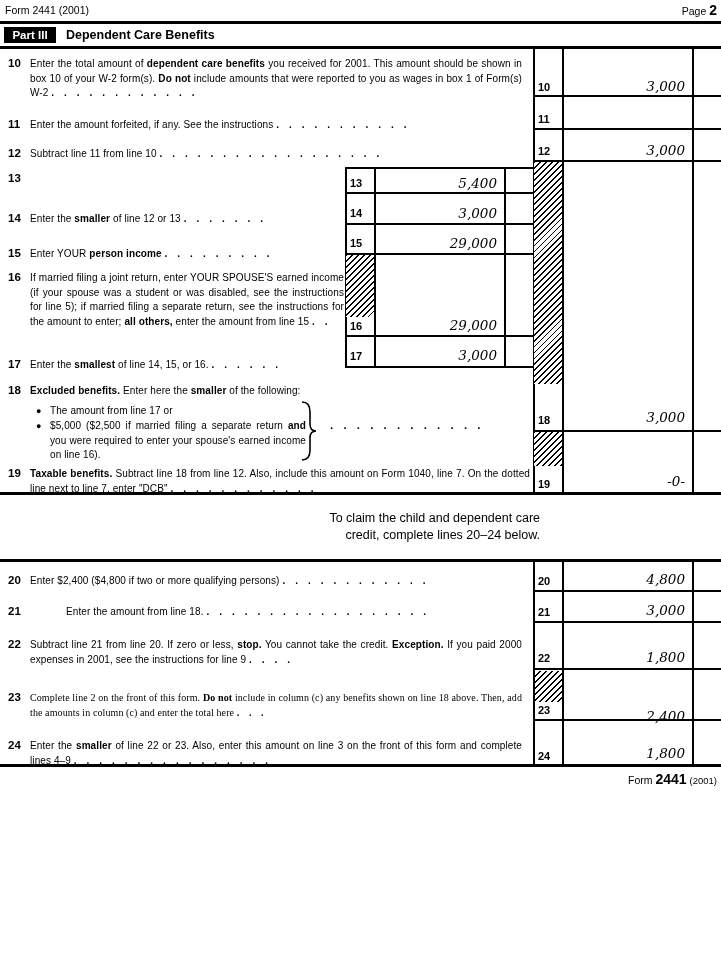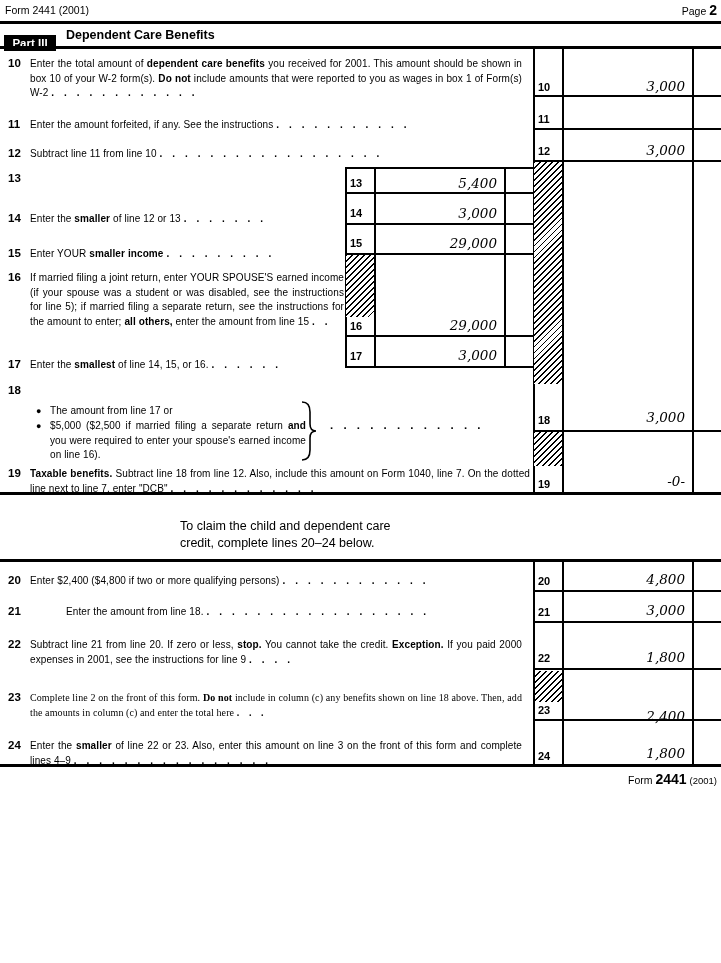--- a/index.html
+++ b/index.html
@@ -14,41 +14,41 @@
   .just{text-align:justify;}
   .cellnum{position:absolute;font-weight:bold;font-size:11px;}
   .val{position:absolute;font-family:"DejaVu Serif",serif;font-style:italic;
        font-size:13.5px;text-align:right;}
   .dots{font-weight:bold;word-spacing:7px;white-space:nowrap;}
   .dotsabs{position:absolute;font-size:11.5px;}
   .hatch{position:absolute;background:repeating-linear-gradient(135deg,#000 0 1.3px,#fff 1.3px 4.2px);}
   .badge{position:absolute;background:#000;color:#fff;font-weight:bold;font-size:11.5px;
          text-align:center;line-height:16px;}
   .parttitle{position:absolute;font-weight:bold;font-size:12.5px;}
-  .interlude{position:absolute;text-align:left;font-size:12.5px;line-height:16.5px;margin-top:8px;}
+  .interlude{position:absolute;text-align:right;font-size:12.5px;line-height:16.5px;}
   .bullet{position:absolute;font-size:9px;}
   .footer{position:absolute;text-align:right;font-size:10.5px;}
   .footer b{font-size:14px;}
   .footer .yr{font-size:9.5px;}
   .pagehead{position:absolute;text-align:right;font-size:10.5px;}
   .pagehead b{font-size:14px;}
 </style>
 </head>
 <body>
 
 <div class="page">
 
   <div class="small" style="position:absolute;left:5px;top:4px;">Form 2441 (2001)</div>
   <div class="pagehead" style="left:600px;top:2px;width:117px;">
     <span>Page</span>
     <b>2</b>
   </div>
   <div class="thick" style="left:0;top:21px;width:721px;"></div>
 
-  <div class="badge" style="left:4px;top:27px;width:52px;height:16px;margin-top:8px;">Part III</div>
+  <div class="badge" style="left:4px;top:27px;width:52px;height:16px;">Part III</div>
   <div class="parttitle" style="left:66px;top:28px;">Dependent Care Benefits</div>
   <div class="thick" style="left:0;top:46px;width:721px;"></div>
 
   <div class="vl" style="left:533px;top:49px;height:445px;"></div>
   <div class="vl" style="left:562px;top:49px;height:445px;"></div>
   <div class="vl" style="left:692px;top:49px;height:445px;"></div>
   <div class="hl" style="left:533px;top:95px;width:188px;"></div>
   <div class="hl" style="left:533px;top:128px;width:188px;"></div>
   <div class="hl" style="left:533px;top:160px;width:188px;"></div>
   <div class="hl" style="left:533px;top:430px;width:188px;"></div>
@@ -96,40 +96,43 @@
 
   <div class="lnum" style="left:8px;top:212px;">14</div>
   <div class="ltext" style="left:30px;top:212px;width:313px;">
     <span>Enter the <b>smaller</b> of line 12 or 13</span> <span class="dots">. . . . . . .</span>
   </div>
   <div class="cellnum" style="left:350px;top:207px;">14</div>
   <div class="val" style="left:380px;top:205px;width:117px;">3,000</div>
 
   <div class="lnum" style="left:8px;top:247px;">15</div>
   <div class="ltext" style="left:30px;top:247px;width:313px;">
-    <span>Enter YOUR <b>smaller income</b></span> <span class="dots">. . . . . . . . .</span>
+    <span>Enter YOUR <b>person income</b></span> <span class="dots">. . . . . . . . .</span>
   </div>
   <div class="cellnum" style="left:350px;top:237px;">15</div>
   <div class="val" style="left:380px;top:235px;width:117px;">29,000</div>
 
   <div class="lnum" style="left:8px;top:271px;">16</div>
   <div class="ltext just" style="left:30px;top:271px;width:314px;">
     <span>If married filing a joint return, enter YOUR SPOUSE'S earned income (if your spouse was a student or was disabled, see the instructions for line 5); if married filing a separate return, see the instructions for the amount to enter; <b>all others,</b> enter the amount from line 15</span> <span class="dots">. .</span>
   </div>
   <div class="cellnum" style="left:350px;top:320px;">16</div>
   <div class="val" style="left:380px;top:317px;width:117px;">29,000</div>
 
   <div class="lnum" style="left:8px;top:358px;">17</div>
   <div class="ltext" style="left:30px;top:358px;width:313px;">
     <span>Enter the <b>smallest</b> of line 14, 15, or 16.</span> <span class="dots">. . . . . .</span>
   </div>
   <div class="cellnum" style="left:350px;top:350px;">17</div>
   <div class="val" style="left:380px;top:347px;width:117px;">3,000</div>
 
   <div class="lnum" style="left:8px;top:384px;">18</div>
+  <div class="ltext" style="left:30px;top:384px;width:500px;">
+    <span><b>Excluded benefits.</b> Enter here the <b>smaller</b> of the following:</span>
+  </div>
   <div class="bullet" style="left:36px;top:406px;">●</div>
   <div class="ltext" style="left:50px;top:404px;width:260px;">
     <span>The amount from line 17 or</span>
   </div>
   <div class="bullet" style="left:36px;top:421px;">●</div>
   <div class="ltext just" style="left:50px;top:419px;width:256px;">
     <span>$5,000 ($2,500 if married filing a separate return <b>and</b> you were required to enter your spouse's earned income on line 16).</span>
   </div>
   <div style="position:absolute;left:300px;top:400px;">
     <svg width="18" height="62" viewBox="0 0 18 62">

